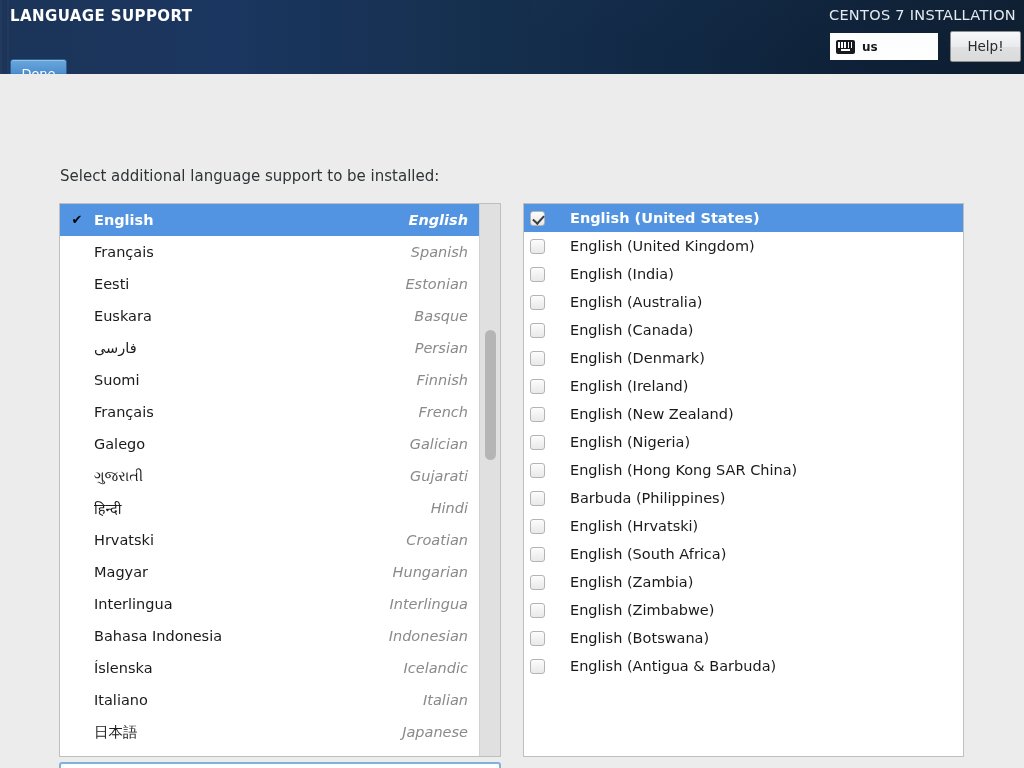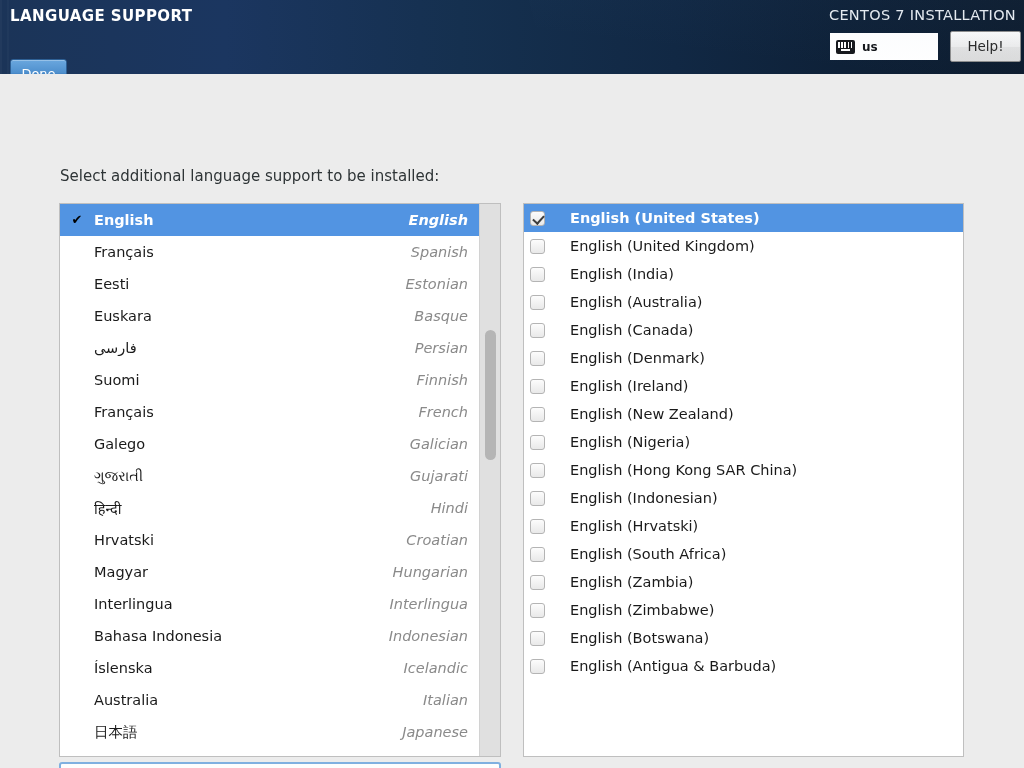--- a/index.html
+++ b/index.html
@@ -433,21 +433,21 @@
           <span class="lang-native">Bahasa Indonesia</span>
           <span class="lang-english">Indonesian</span>
         </div>
         <div class="lang-row">
           <span class="check"></span>
           <span class="lang-native">Íslenska</span>
           <span class="lang-english">Icelandic</span>
         </div>
         <div class="lang-row">
           <span class="check"></span>
-          <span class="lang-native">Australia</span>
+          <span class="lang-native">Italiano</span>
           <span class="lang-english">Italian</span>
         </div>
         <div class="lang-row">
           <span class="check"></span>
           <span class="lang-native">日本語</span>
           <span class="lang-english">Japanese</span>
         </div>
       </div>
     <div class="lang-scrollbar">
       <div class="lang-thumb"></div>
@@ -496,21 +496,21 @@
         <div class="locale-row">
           <span class="cb"></span>
           <span class="locale-label">English (Nigeria)</span>
         </div>
         <div class="locale-row">
           <span class="cb"></span>
           <span class="locale-label">English (Hong Kong SAR China)</span>
         </div>
         <div class="locale-row">
           <span class="cb"></span>
-          <span class="locale-label">English (Indonesian)</span>
+          <span class="locale-label">Barbuda (Philippines)</span>
         </div>
         <div class="locale-row">
           <span class="cb"></span>
           <span class="locale-label">English (Hrvatski)</span>
         </div>
         <div class="locale-row">
           <span class="cb"></span>
           <span class="locale-label">English (South Africa)</span>
         </div>
         <div class="locale-row">

